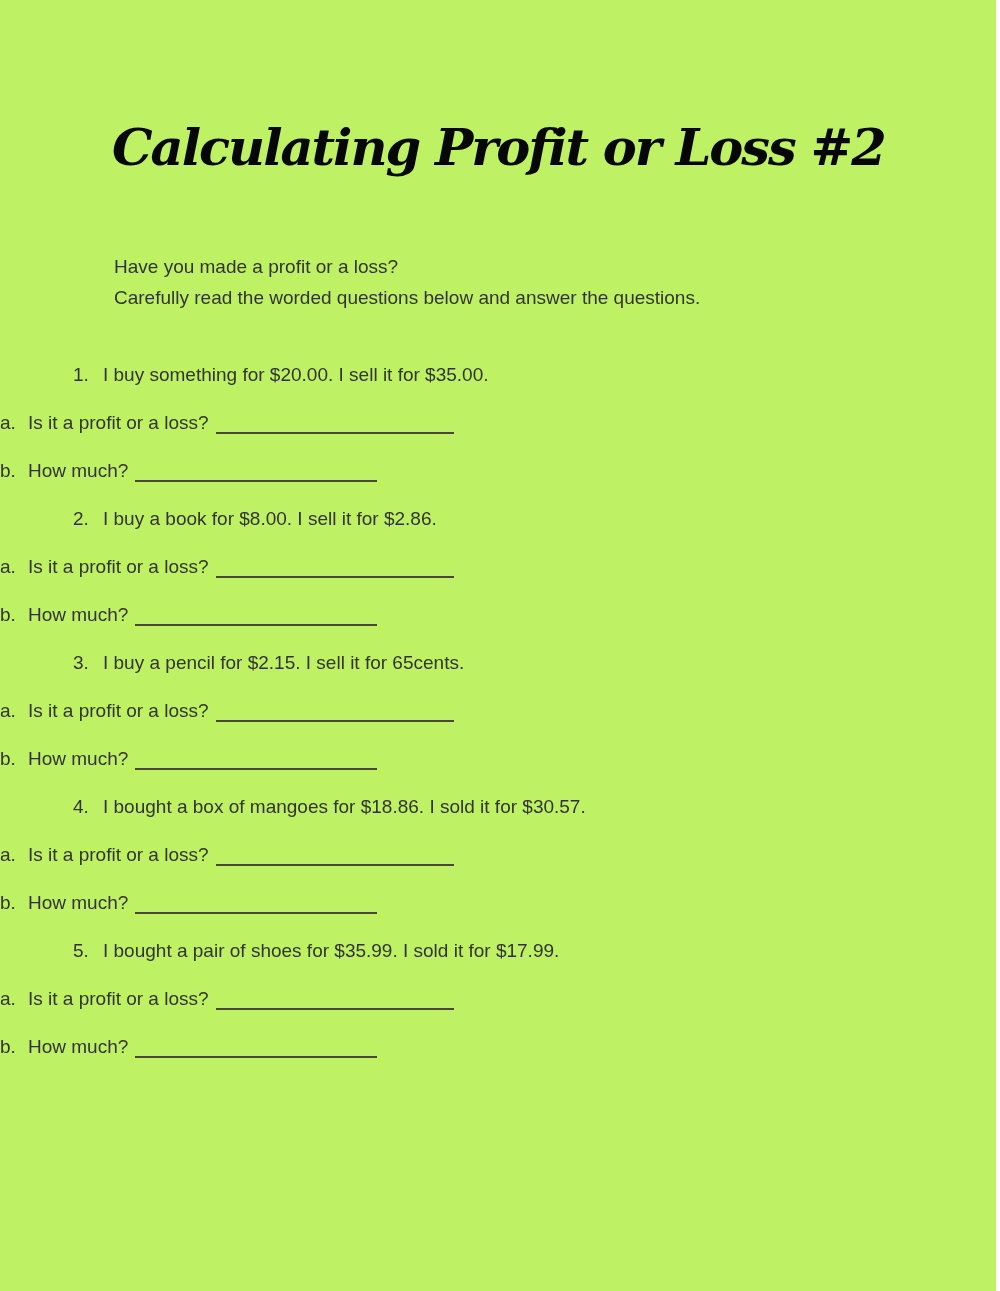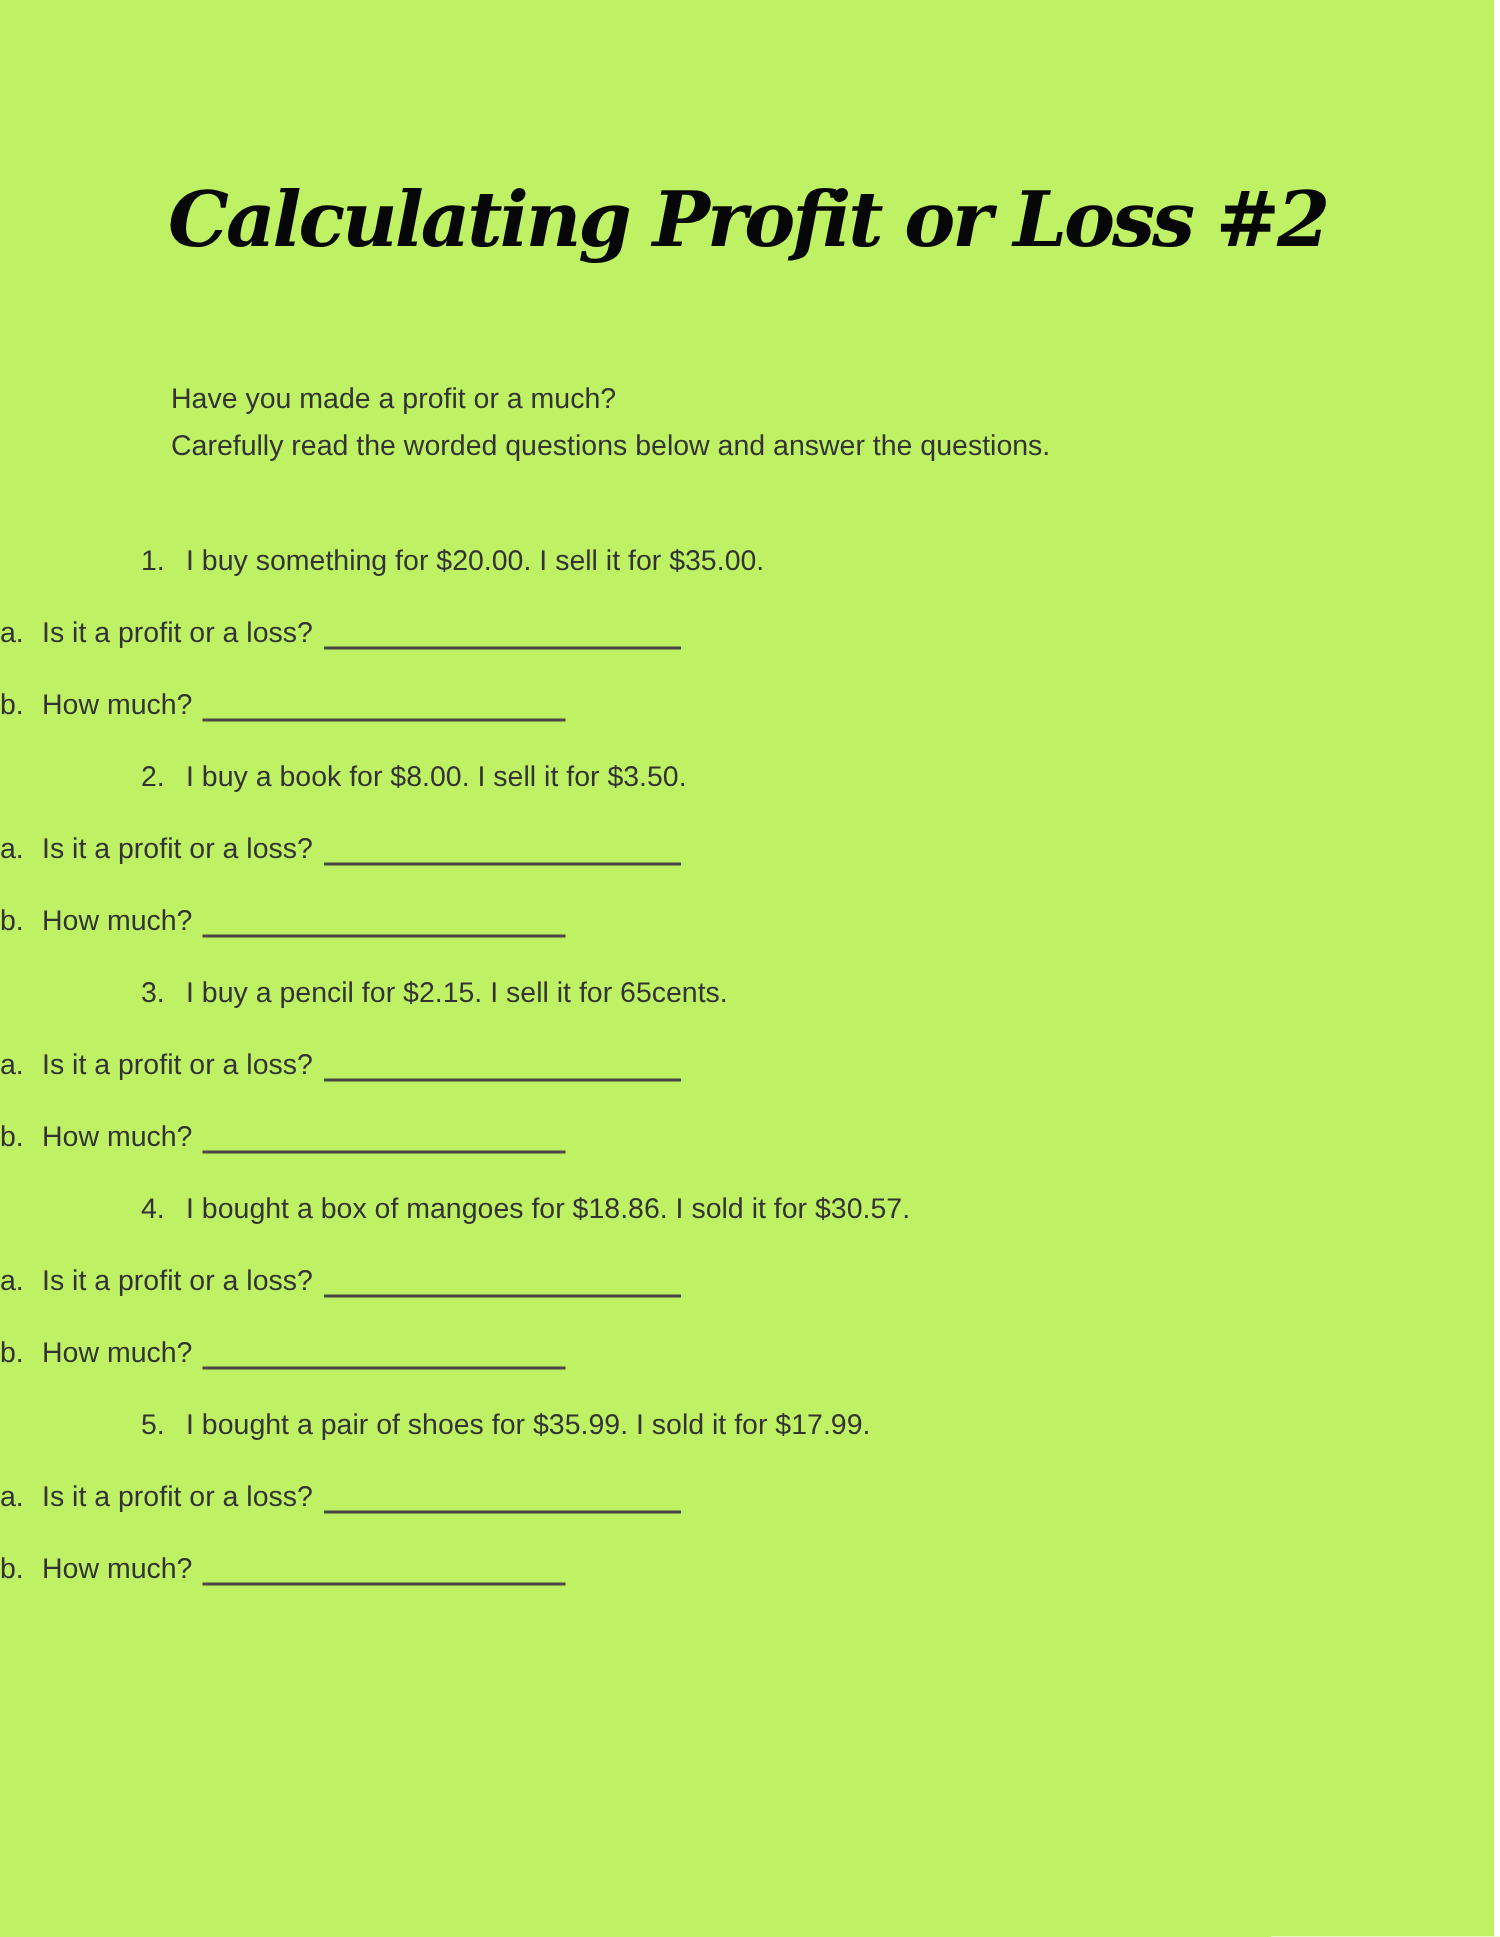--- a/index.html
+++ b/index.html
@@ -40,21 +40,21 @@
   .questions {
     margin-top: 52px;
   }
   .line {
     font-size: 19px;
     line-height: 25px;
     margin: 0 0 23px 0;
     white-space: nowrap;
   }
   .q-line {
-    padding-left: 94px;
+    padding-left: 73px;
   }
   .q-number {
     display: inline-block;
     width: 30px;
   }
   .sub-line {
   }
   .sub-label {
     display: inline-block;
     width: 28px;
@@ -68,40 +68,40 @@
   .blank-a { width: 238px; }
   .blank-b { width: 242px; }
 </style>
 </head>
 <body>
 
 <div class="page">
 
   <h1 class="title">Calculating Profit or Loss #2</h1>
 
-  <p class="intro intro-1">Have you made a profit or a much?</p>
+  <p class="intro intro-1">Have you made a profit or a loss?</p>
   <p class="intro intro-2">Carefully read the worded questions below and answer the questions.</p>
 
   <div class="questions">
 
     <div>
       <div class="line q-line">
         <span class="q-number">1.</span><span>I buy something for $20.00. I sell it for $35.00.</span>
       </div>
       <div class="line sub-line">
         <span class="sub-label">a.</span><span>Is it a profit or a loss?</span><span class="blank blank-a"></span>
       </div>
       <div class="line sub-line">
         <span class="sub-label">b.</span><span>How much?</span><span class="blank blank-b"></span>
       </div>
     </div>
 
     <div>
       <div class="line q-line">
-        <span class="q-number">2.</span><span>I buy a book for $8.00. I sell it for $3.50.</span>
+        <span class="q-number">2.</span><span>I buy a book for $8.00. I sell it for $2.86.</span>
       </div>
       <div class="line sub-line">
         <span class="sub-label">a.</span><span>Is it a profit or a loss?</span><span class="blank blank-a"></span>
       </div>
       <div class="line sub-line">
         <span class="sub-label">b.</span><span>How much?</span><span class="blank blank-b"></span>
       </div>
     </div>
 
     <div>

